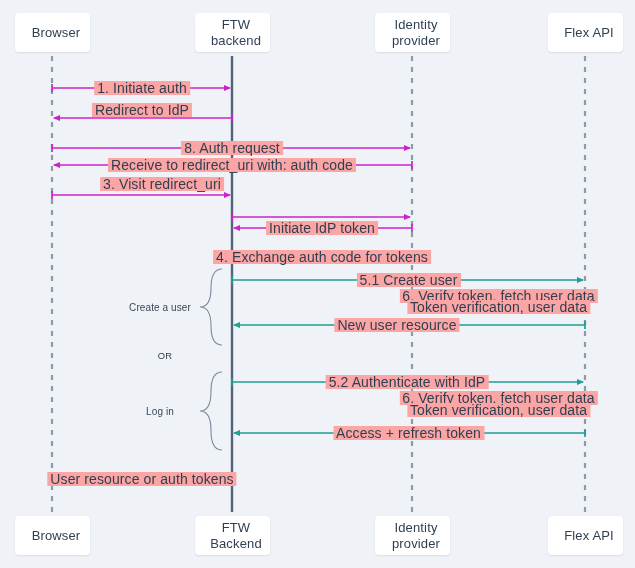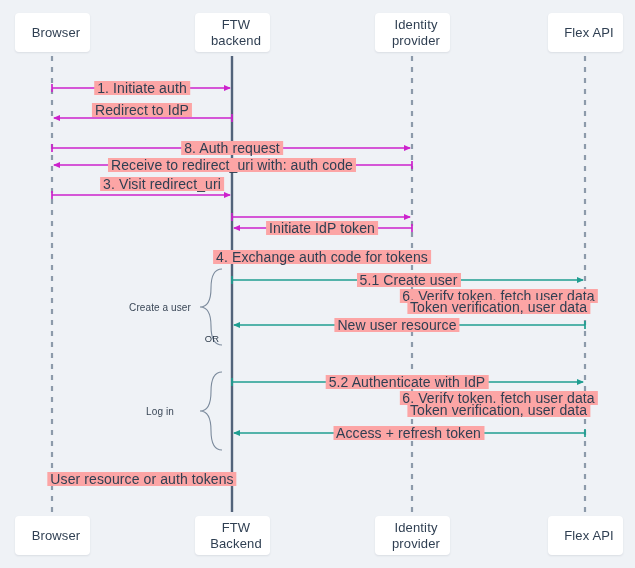--- a/index.html
+++ b/index.html
@@ -175,15 +175,15 @@
       <div class="msg-label" style="left: 397px; top: 325px;">New user resource</div>
       <div class="msg-label" style="left: 407px; top: 382px;">5.2 Authenticate with IdP</div>
       <div class="msg-label" style="left: 498.5px; top: 398px;">6. Verify token, fetch user data</div>
       <div class="msg-label" style="left: 498.5px; top: 410px;">Token verification, user data</div>
       <div class="msg-label" style="left: 408.5px; top: 433px;">Access + refresh token</div>
       <div class="msg-label" style="left: 142px; top: 479px; text-align: center;">User resource or auth tokens</div>
     </div>
 
   <div class="group-label" style="left:160px; top:307px;">Create a user</div>
   <div class="group-label" style="left:160px; top:411px;">Log in</div>
-  <div class="or-label" style="left:165px; top:338px;margin-left:47px;">OR</div>
+  <div class="or-label" style="left:165px; top:355px;">OR</div>
 
 </div>
 
 </body></html>

